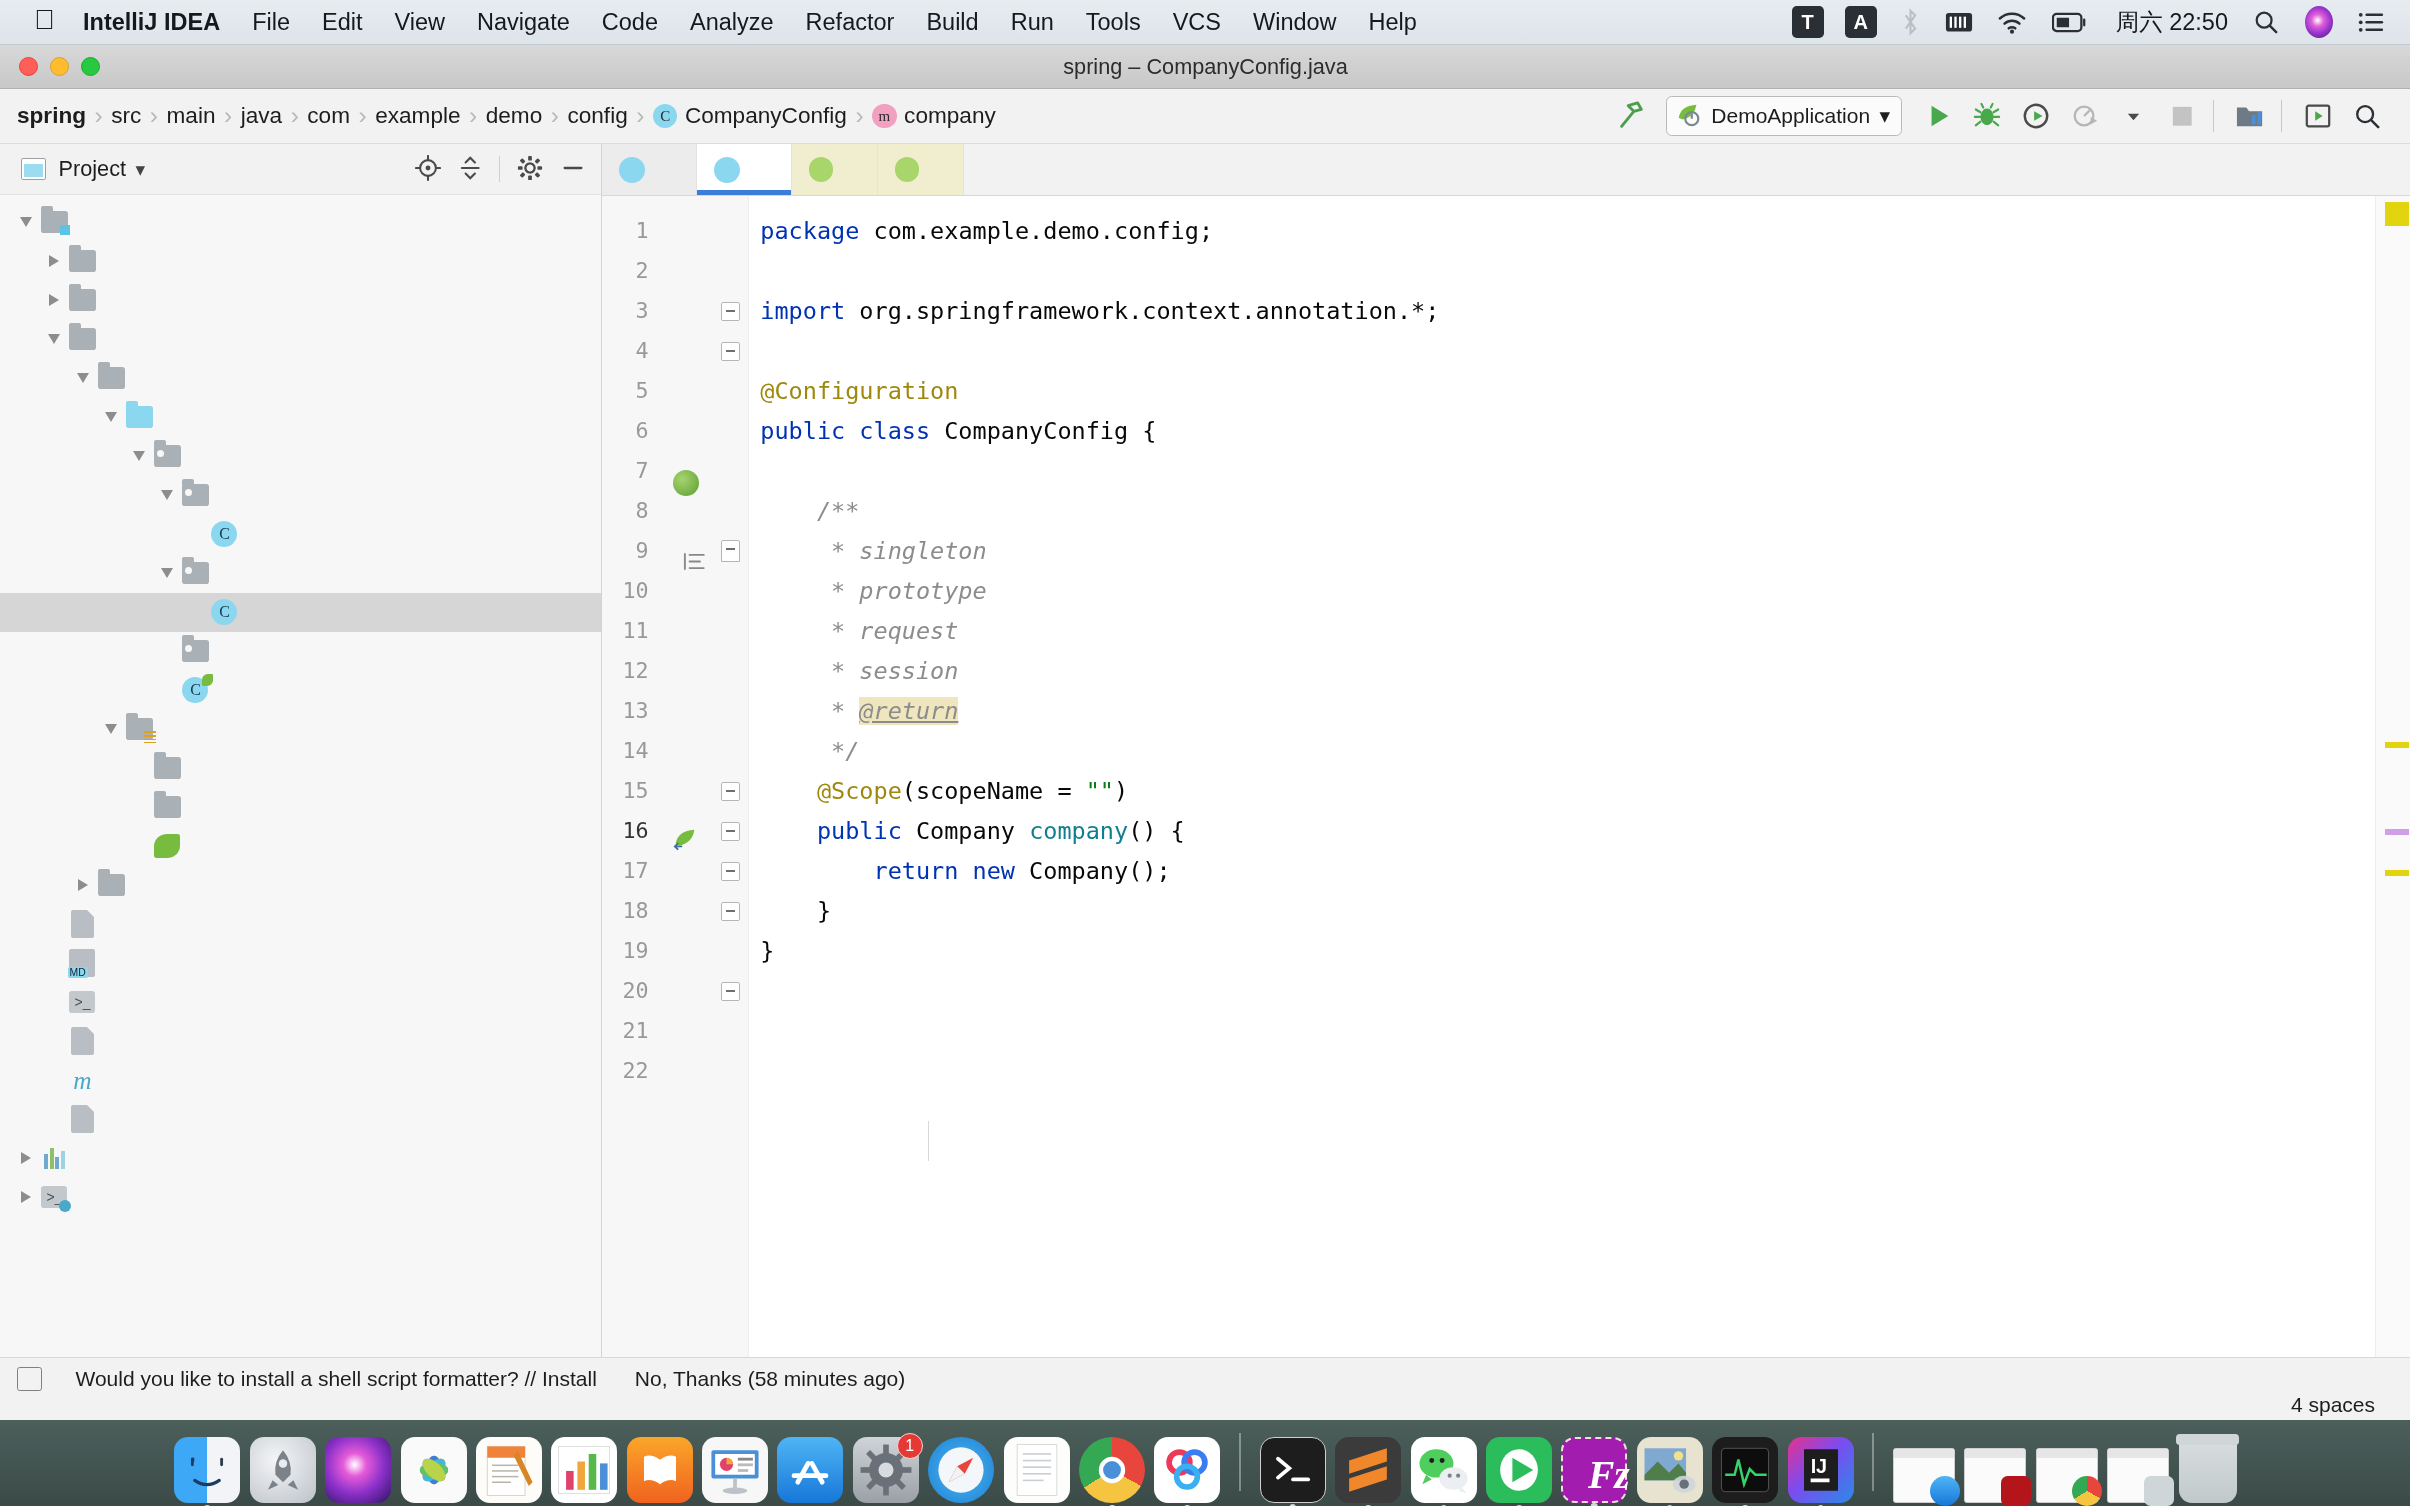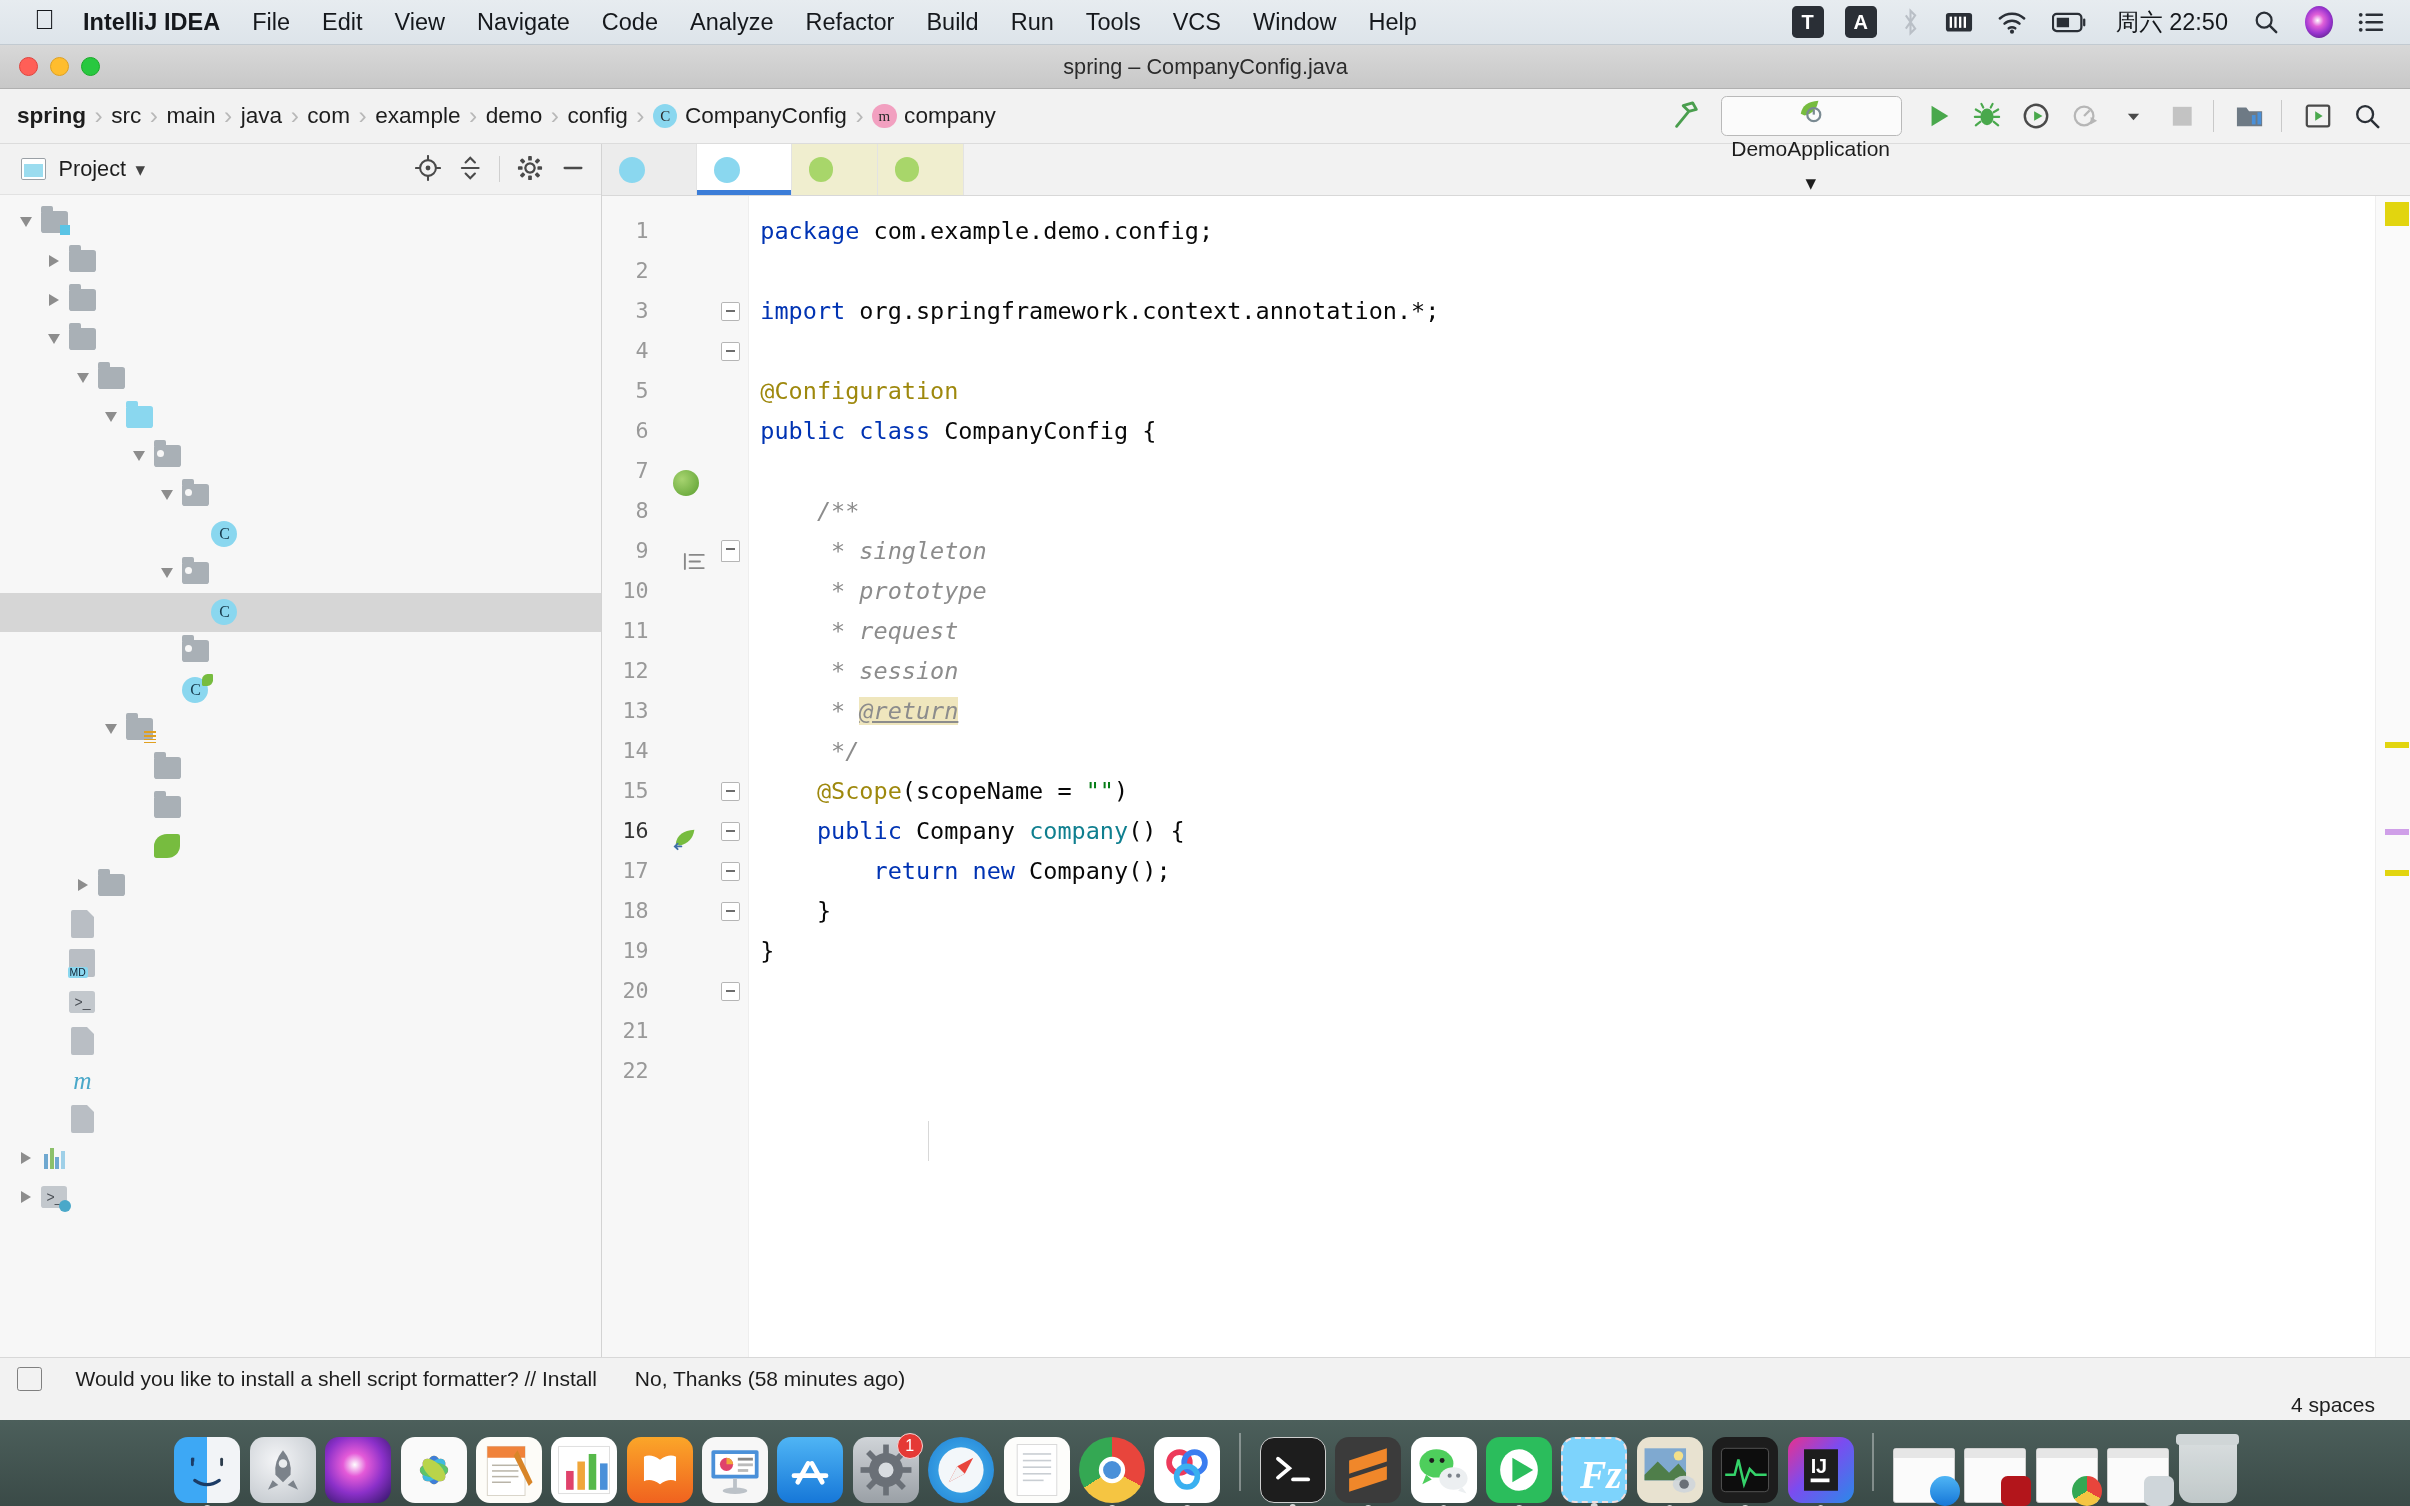--- a/index.html
+++ b/index.html
@@ -67,21 +67,21 @@
     margin-right: 7.5px; font-family:"Liberation Serif", serif;
   }
   .badge-c { background: #8ad7ef; }
   .badge-m { background: #f2a0c0; }
 
   .nav-right { margin-left: auto; display: flex; align-items: center; padding-right: 22.6px; gap: 0; }
   .tb-icon { width: 43px; height: 43px; display:flex; align-items:center; justify-content:center; margin-left: 5.6px; }
   .runcfg {
     display: flex; align-items: center; gap: 9.4px; border: 0.9px solid #b9b9b9;
     border-radius: 5.6px; background: #fbfbfb; height: 40px; padding: 0 11.3px 0 9.4px;
-    font-size: 21px; color: #1d1d1d; margin-left: 13px; margin-right: 9.4px; flex-direction: column;
+    font-size: 21px; color: #1d1d1d; margin-left: 13px; margin-right: 9.4px;
   }
   .tb-sep { width: 0.9px; height: 32px; background: #c9c9c9; margin: 0 9.4px; }
 
   
   .main { display: flex; height: 1213px; }
 
   
   .sidebar { width: 602px; background: #f7f7f7; border-right: 0.9px solid #d3d3d3; display:flex; flex-direction: column;}
   .sidebar-header {
     height: 51px; display: flex; align-items: center; padding: 0 15px 0 21px;
@@ -1034,21 +1034,21 @@
         </svg>
       <span class="dot"></span>
     </span>
     <span class="dock-ico" style="background:#2bbd5c;">
       <svg width="66" height="66" viewBox="0 0 70 70">
           <ellipse cx="35" cy="35" rx="20" ry="22" fill="#fff"></ellipse>
           <path d="M28 22 L50 35 L28 48 Z" fill="#2bbd5c"></path>
         </svg>
       <span class="dot"></span>
     </span>
-    <span class="dock-ico" style="background:#7dd3fc;border:2.8px dashed #f3dede;">
+    <span class="dock-ico" style="background:#a21caf;border:2.8px dashed #f3dede;padding-left:8px;">
       <svg width="66" height="66" viewBox="0 0 70 70">
           <text x="18" y="52" font-size="42" font-family="Liberation Serif, serif" font-weight="bold" font-style="italic" fill="#fff">Fz</text>
         </svg>
       <span class="dot"></span>
     </span>
     <span class="dock-ico" style="background:#e8e2d0;">
       <svg width="66" height="66" viewBox="0 0 70 70">
           <rect x="8" y="12" width="44" height="34" fill="#7fa9d0"></rect>
           <path d="M8 40 L22 26 L34 38 L44 28 L52 38 L52 46 L8 46 Z" fill="#4f7e4a"></path>
           <circle cx="44" cy="20" r="5" fill="#f3e08a"></circle>

